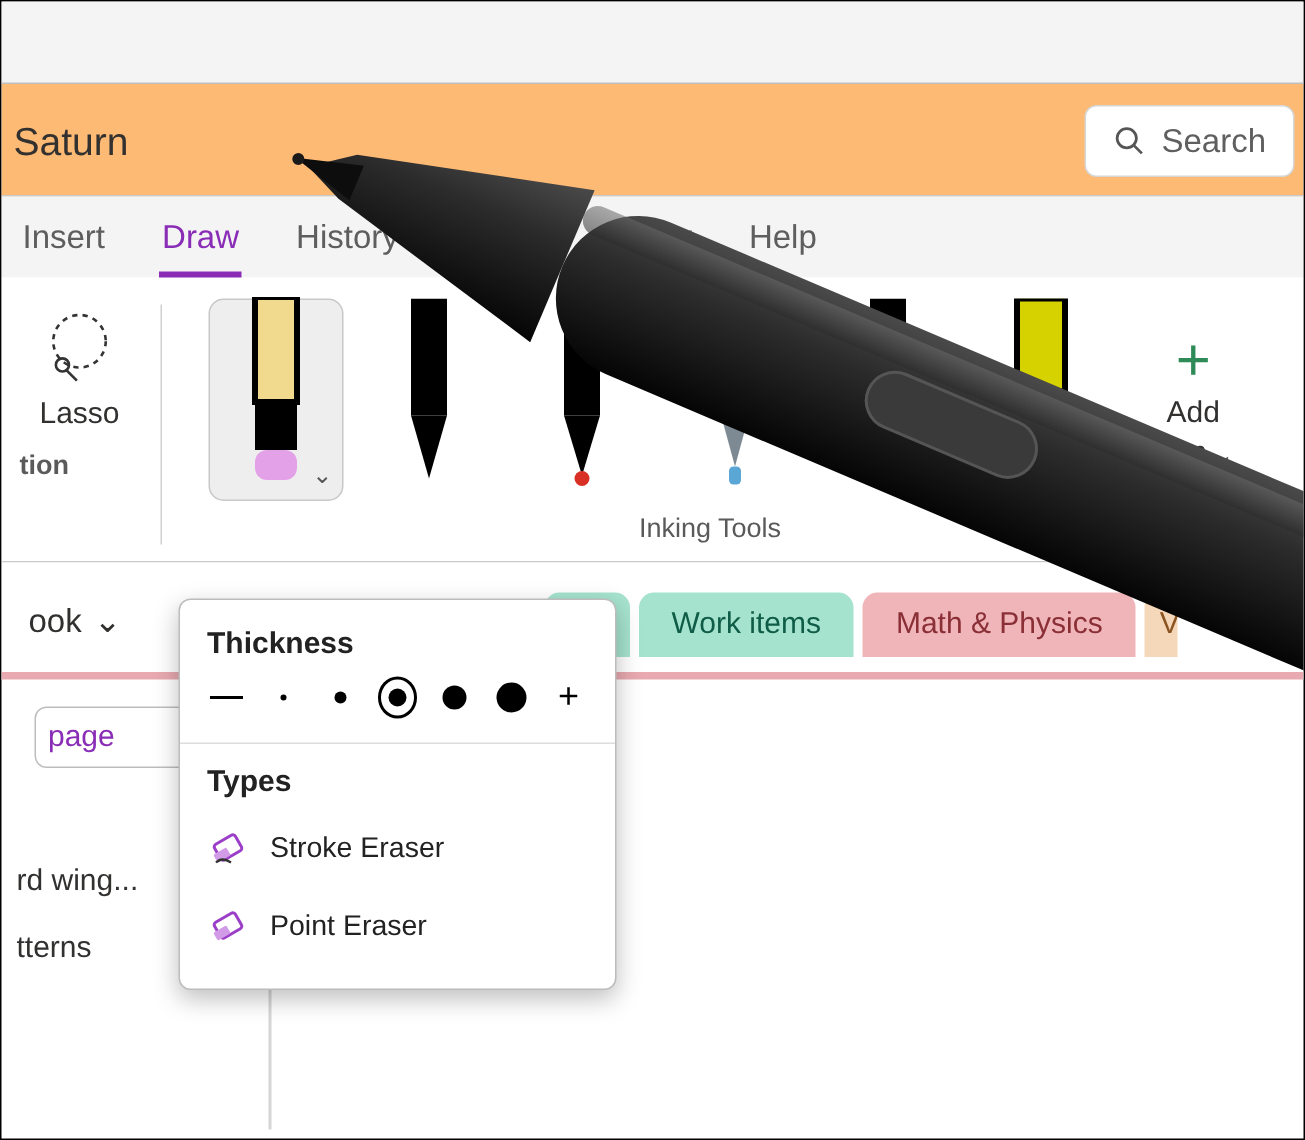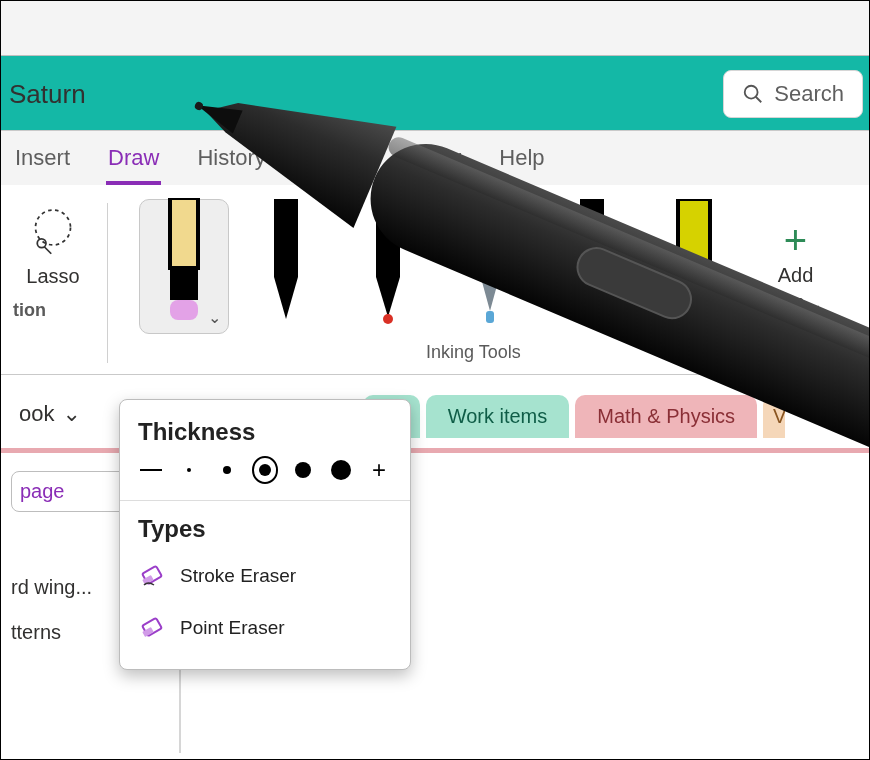--- a/index.html
+++ b/index.html
@@ -15,21 +15,21 @@
   .top-strip {
     height: 55px;
     background: #f4f4f4;
     border-bottom: 1px solid #bfbfbf;
   }
   .title-row {
     display: flex;
     align-items: center;
     justify-content: space-between;
     padding: 14px 0 12px 8px;
-    background: #14b8a6;
+    background: #fdba74;
     border-bottom: 1px solid #c9c9c9;
   }
   .title-text { font-size: 26px; color: #323130; }
   .search-box {
     display: flex; align-items: center; gap: 10px;
     background: #fff;
     border: 1px solid #d6d6d6;
     border-radius: 8px;
     padding: 10px 18px;
     margin-right: 6px;
@@ -116,36 +116,36 @@
   .page-list {
     width: 180px;
     border-right: 2px solid #d6d6d6;
     padding: 18px 10px;
     display:flex; flex-direction:column; gap:22px;
     font-size:20px;
   }
   .add-page-btn {
     border:1px solid #bdbdbd; border-radius:8px;
     padding:8px 8px; color:#8a2db6; font-size:20px;
-    display:flex; align-items:center;
+    display:flex; align-items:center;margin-left:12px;
   }
   .page-item { color:#323130; white-space:nowrap; overflow:hidden; text-overflow:ellipsis; cursor:pointer;}
   
   .popup {
     position:absolute;
     left:118px; top:398px;
     width:292px;
     background:#fff;
     border:1px solid #bcbcbc;
     border-radius:8px;
     box-shadow: 0 6px 16px rgba(0,0,0,.25);
     padding: 18px 18px 22px 18px;
     z-index: 50;
   }
-  .popup h4 { font-size:24px; font-weight:700; color:#222; margin-bottom:10px;}
+  .popup h4 { font-size:20px; font-weight:700; color:#222; margin-bottom:10px;}
   .thickness-row { display:flex; align-items:center; gap:12px; margin-bottom:16px;}
   .thick-opt { width:28px; height:28px; display:flex; align-items:center; justify-content:center; cursor:pointer; }
   .thick-opt.sel { border:2px solid #000; border-radius:50%; }
   .thick-opt .dot { background:#000; border-radius:50%; }
   .type-row { display:flex; align-items:center; gap:14px; padding:6px 2px; cursor:pointer; font-size:19px;margin-top:14px;}
   .eraser-ico { width:26px; height:26px; }
   hr.popup-sep { border:none; border-top:1px solid #ddd; margin:4px -18px 14px -18px;}
   
   .stylus {
     position:absolute;

